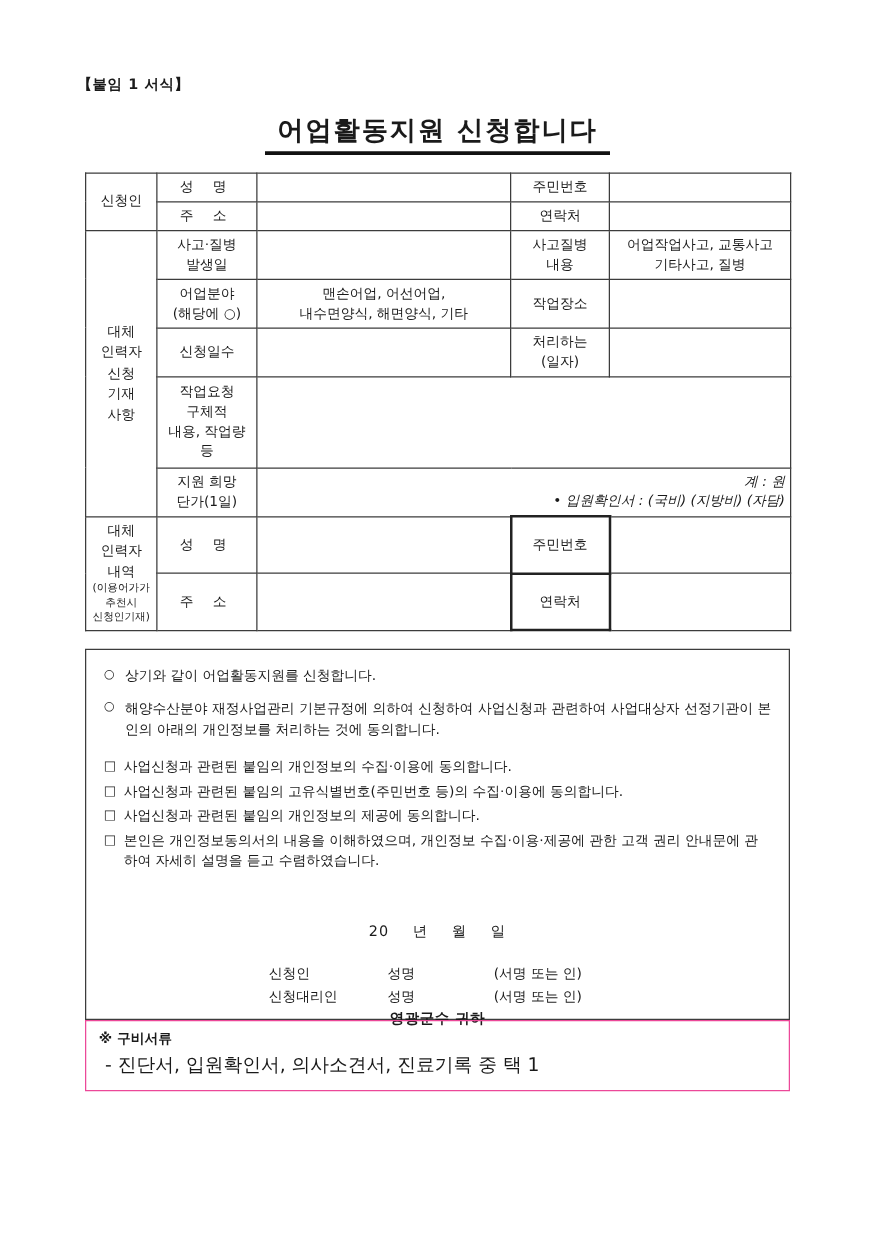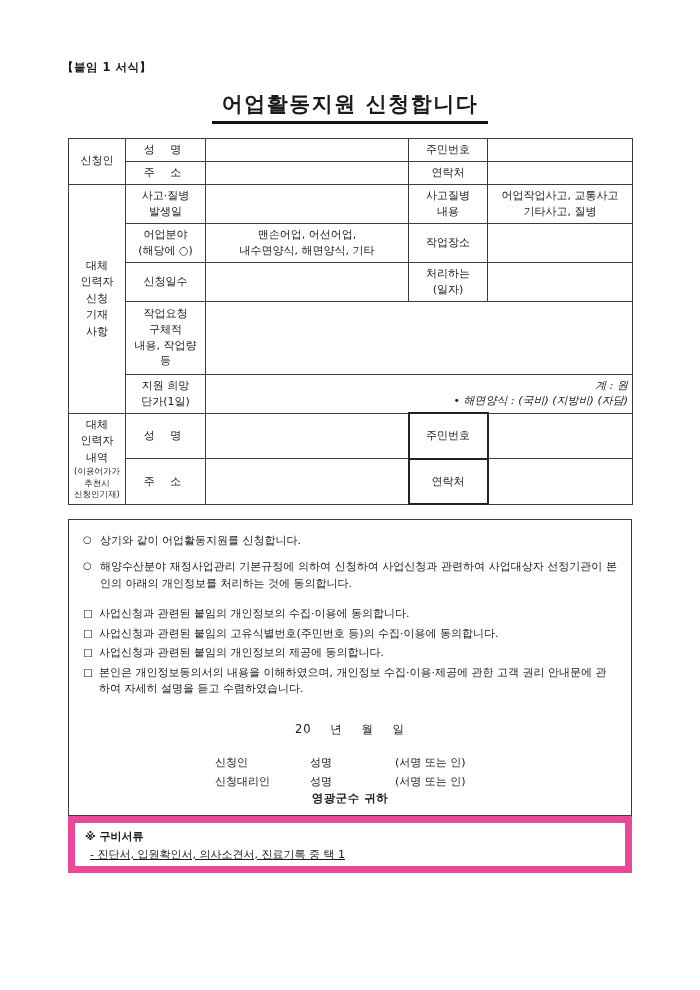--- a/index.html
+++ b/index.html
@@ -135,21 +135,21 @@
   .check-line .box {
     width: 16px;
     flex: 0 0 16px;
     font-size: 10.5px;
   }
   .check-line .txt {
     flex: 1;
   }
 
   .date-line {
-    margin-top: 24px;
+    margin-top: 40px;
     text-align: center;
     font-size: 11.5px;
     letter-spacing: 1px;
   }
   .date-line span { margin: 0 7px; }
 
   .sign-area {
     margin-top: 16px;
     display: flex;
     flex-direction: column;
@@ -172,34 +172,33 @@
     letter-spacing: 0.5px;
   }
 
   
   .footer-block {
     position: absolute;
     left: 68px;
     top: 816px;
     width: 564px;
     height: 57px;
-    border: 7px solid #ec4899;
+    border: 1px solid #ec4899;
     box-sizing: border-box;
     padding: 6px 10px;
   }
   .footer-title {
     font-size: 11px;
     font-weight: bold;
     line-height: 1.5;
   }
   .footer-item {
-    font-size: 11px;
+    font-size: 15px;
     line-height: 1.6;
     padding-left: 5px;
-    text-decoration: underline;
   }
 </style>
 </head>
 <body>
 
 <div class="page">
 
   <div class="attachment-tag">【붙임 1 서식】</div>
 
   <div class="doc-title-wrap">
@@ -269,21 +268,21 @@
 내용, 작업량
 등</td>
         <td class="val" colspan="3"></td>
       </tr>
 
       <tr>
         <td class="lbl" style="white-space:pre-line">지원 희망
 단가(1일)</td>
         <td class="val-left" colspan="3">
           <div>계 :            원</div>
-          <div>• 해면양식 : (국비)                (지방비)              (자담)</div>
+          <div>• 입원확인서 : (국비)                (지방비)              (자담)</div>
         </td>
       </tr>
 
       <tr>
         <td class="grp" rowspan="2">
           <span style="white-space:pre-line">대체
 인력자
 내역</span>
           <span class="small" style="white-space:pre-line">(이용어가가
 추천시

